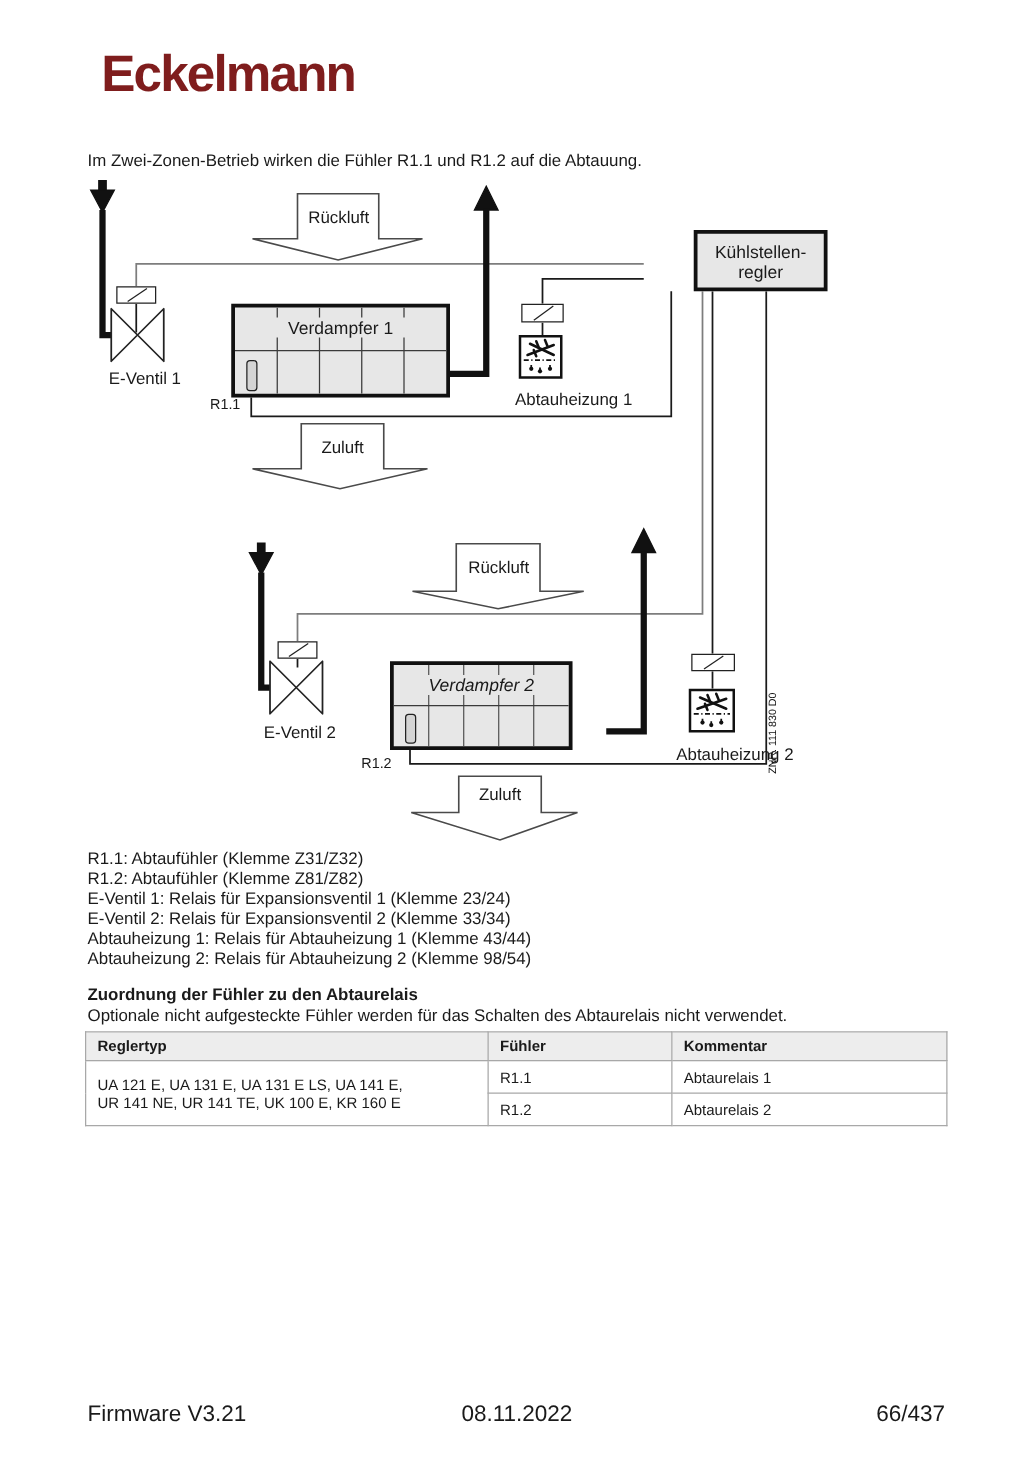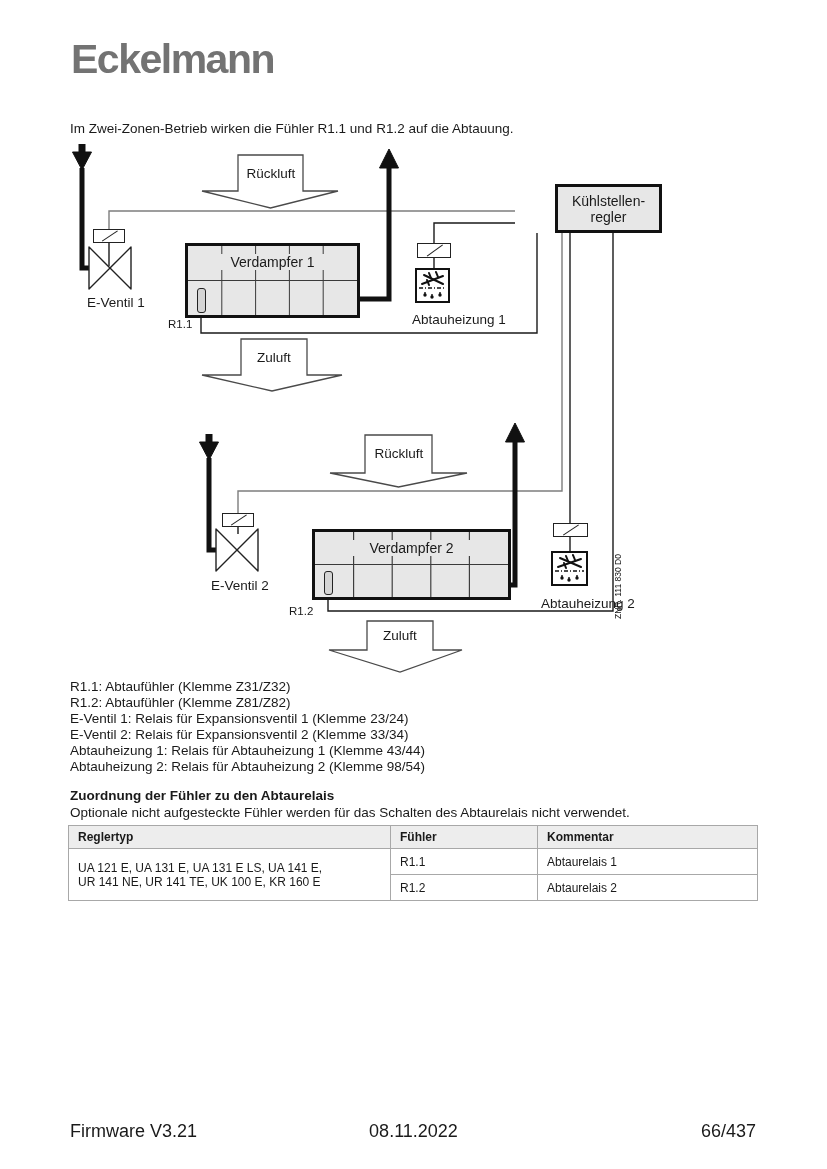--- a/index.html
+++ b/index.html
@@ -1,19 +1,19 @@
 <!DOCTYPE html>
 <html><head>
 <meta charset="utf-8">
 <style>
   html,body{margin:0;padding:0;background:#fff;}
   .page{position:relative;width:827px;height:1169px;background:#fff;overflow:hidden;
         font-family:"Liberation Sans",sans-serif;color:#1a1a1a;}
   .abs{position:absolute;}
-  .logo{left:71px;top:36px;font-size:41px;font-weight:bold;color:#737373;letter-spacing:-1.5px;}
+  .logo{left:81px;top:36px;font-size:41px;font-weight:bold;color:#7f1d1d;letter-spacing:-1.5px;}
   .intro{left:70px;top:121px;font-size:13.5px;}
   .diagram{left:0;top:140px;width:700px;height:545px;}
   .wires{left:0;top:0;}
   .box{box-sizing:border-box;background:#e7e7e7;border:3px solid #111;}
   .evap{display:block;}
   .evap .grid{position:absolute;left:0;top:0;width:100%;height:100%;}
   .evap .cap{position:absolute;left:50%;top:8px;transform:translateX(-50%);
              background:#e7e7e7;padding:0 20px;font-size:14px;white-space:nowrap;}
   .ctrl{display:flex;flex-direction:column;align-items:center;justify-content:center;
         font-size:14px;line-height:16px;text-align:center;margin-left:40px;}
@@ -124,21 +124,21 @@
           <line x1="33.8" y1="0" x2="33.8" y2="69"></line>
             <line x1="67.6" y1="0" x2="67.6" y2="69"></line>
           <line x1="101.4" y1="0" x2="101.4" y2="69"></line>
             <line x1="135.2" y1="0" x2="135.2" y2="69"></line>
           <line x1="0" y1="34.5" x2="169" y2="34.5"></line>
         </g>
       </svg>
       <span class="cap">Verdampfer 1</span>
     </div>
 
-    <div class="abs box evap" style="left:312px;top:389px;width:199px;height:71px;">
+    <div class="abs box evap" style="left:312px;top:389px;width:146px;height:71px;font-style:italic;">
       <svg class="grid" viewBox="0 0 167 65" preserveAspectRatio="none">
         <g stroke="#3a3a3a" stroke-width="1" fill="none">
           <line x1="33.4" y1="0" x2="33.4" y2="65"></line>
             <line x1="66.8" y1="0" x2="66.8" y2="65"></line>
           <line x1="100.2" y1="0" x2="100.2" y2="65"></line>
             <line x1="133.6" y1="0" x2="133.6" y2="65"></line>
           <line x1="0" y1="32.5" x2="167" y2="32.5"></line>
         </g>
       </svg>
       <span class="cap">Verdampfer 2</span>

